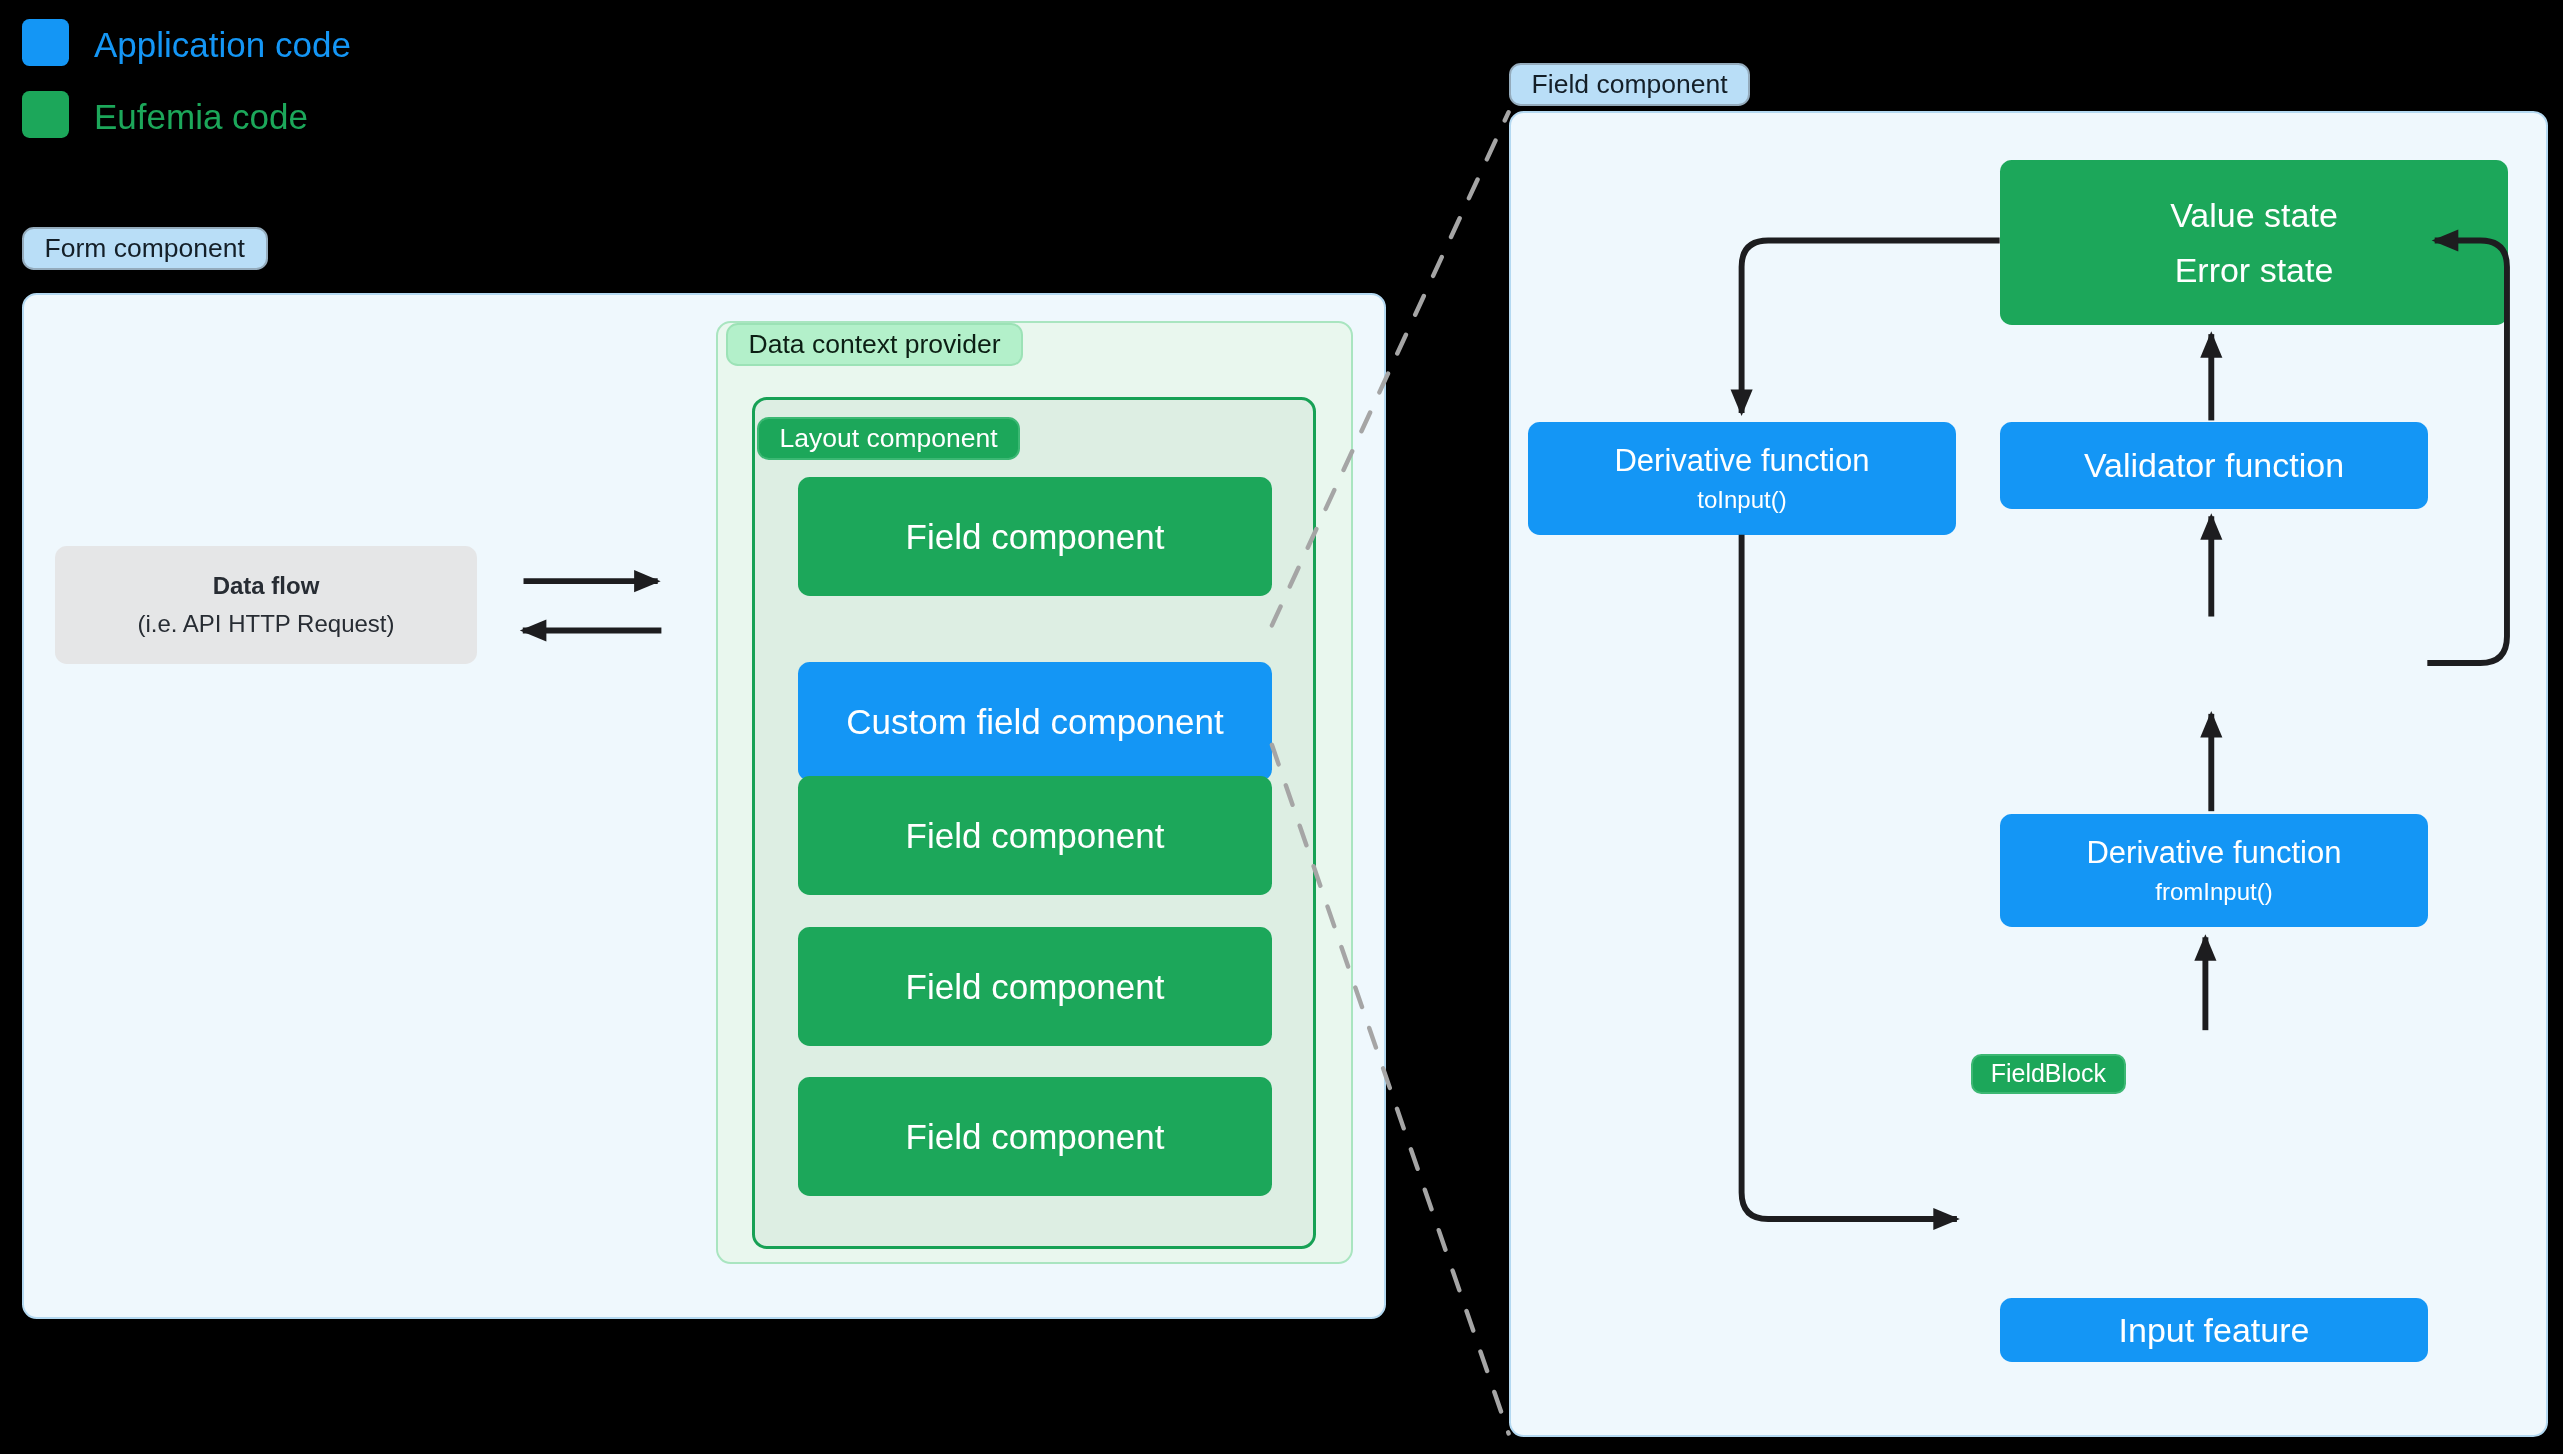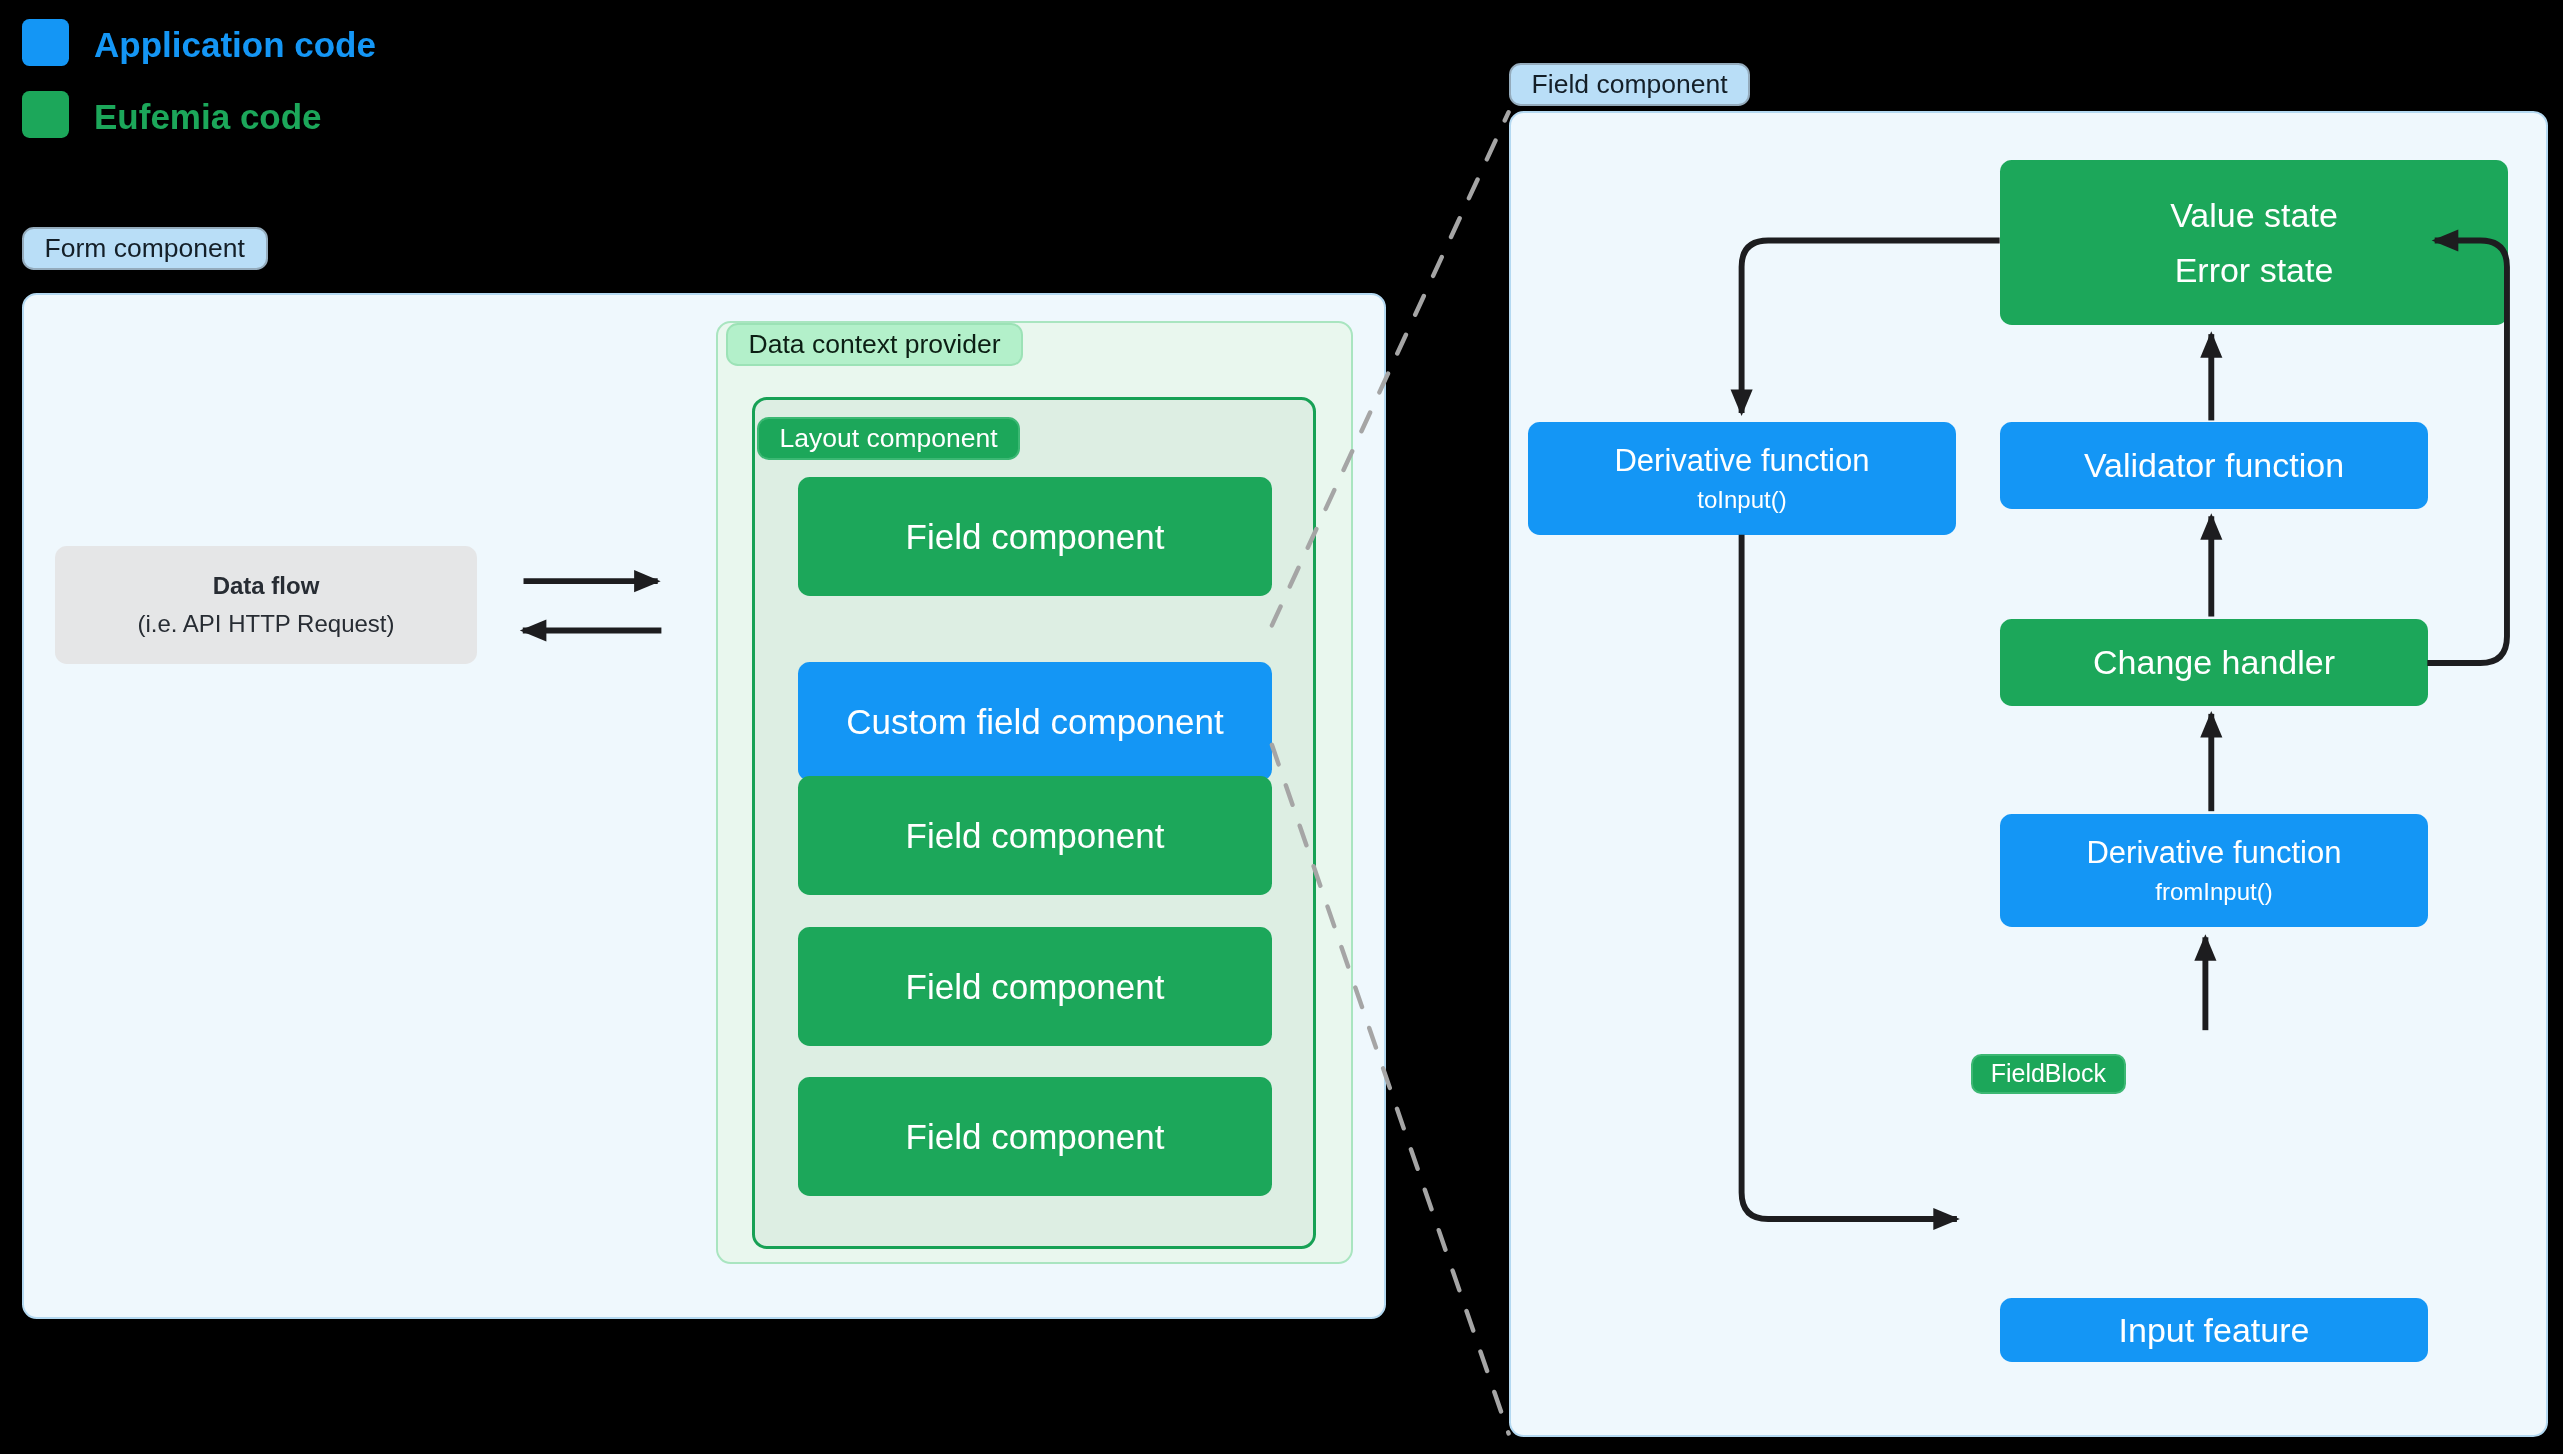--- a/index.html
+++ b/index.html
@@ -25,21 +25,21 @@
     --dash:#a5a5a5;
     --white:#ffffff;
   }
   *{box-sizing:border-box;margin:0;padding:0;}
   html,body{background:#000;}
   body{font-family:"Liberation Sans","DejaVu Sans",sans-serif;}
   .stage{position:relative;width:2563px;height:1455px;background:#000;overflow:hidden;}
 
   
   .swatch{position:absolute;width:47px;height:47px;border-radius:7.4px;}
-  .legend-label{position:absolute;left:94px;font-size:35px;font-weight:700;white-space:nowrap;}
+  .legend-label{position:absolute;left:94px;font-size:35px;font-weight:400;white-space:nowrap;}
 
   
   .tag{position:absolute;height:43px;line-height:38px;border-radius:11.8px;padding:0 20.6px;
        font-size:26.5px;font-weight:500;white-space:nowrap;z-index:5;}
   .tag-blue{background:var(--tag-blue-bg);border:2.2px solid var(--tag-blue-border);color:var(--tag-blue-text);}
   .tag-green-light{background:var(--green-tag-bg);border:2.2px solid var(--green-tag-border);color:var(--green-tag-text);}
   .tag-green-solid{background:var(--eufemia-green);border:2.2px solid var(--green-pill-edge);color:var(--white);margin-top:20px;}
 
   
   .panel{position:absolute;background:var(--panel-bg);border:2.9px solid var(--panel-border);border-radius:14.7px;}
@@ -122,23 +122,20 @@
 
   <div class="box blue" style="left:1528px;top:422px;width:428px;height:113px;">
     <div class="box-label" style="font-size:31px;">Derivative function</div>
     <div class="box-sub">toInput()</div>
   </div>
 
   <div class="box blue" style="left:2000px;top:422px;width:428px;height:87px;align-items:center;">
     <div class="box-label" style="font-size:34px;">Validator function</div>
   </div>
 
-  <div class="box green" style="left:2000px;top:619px;width:428px;height:87px;">
-    <div class="box-label" style="font-size:34px;">Change handler</div>
-  </div>
 
   <div class="box blue" style="left:2000px;top:814px;width:428px;height:113px;">
     <div class="box-label" style="font-size:31px;">Derivative function</div>
     <div class="box-sub">fromInput()</div>
   </div>
 
   <div class="tag tag-green-solid" style="left:1971px;top:1034px;height:40px;line-height:35px;font-size:25px;border-radius:10.3px;padding:0 17.7px;">FieldBlock</div>
   <div class="box blue" style="left:2000px;top:1298px;width:428px;height:64px;z-index:6;">
     <div class="box-label" style="font-size:34px;">Input feature</div>
   </div>

